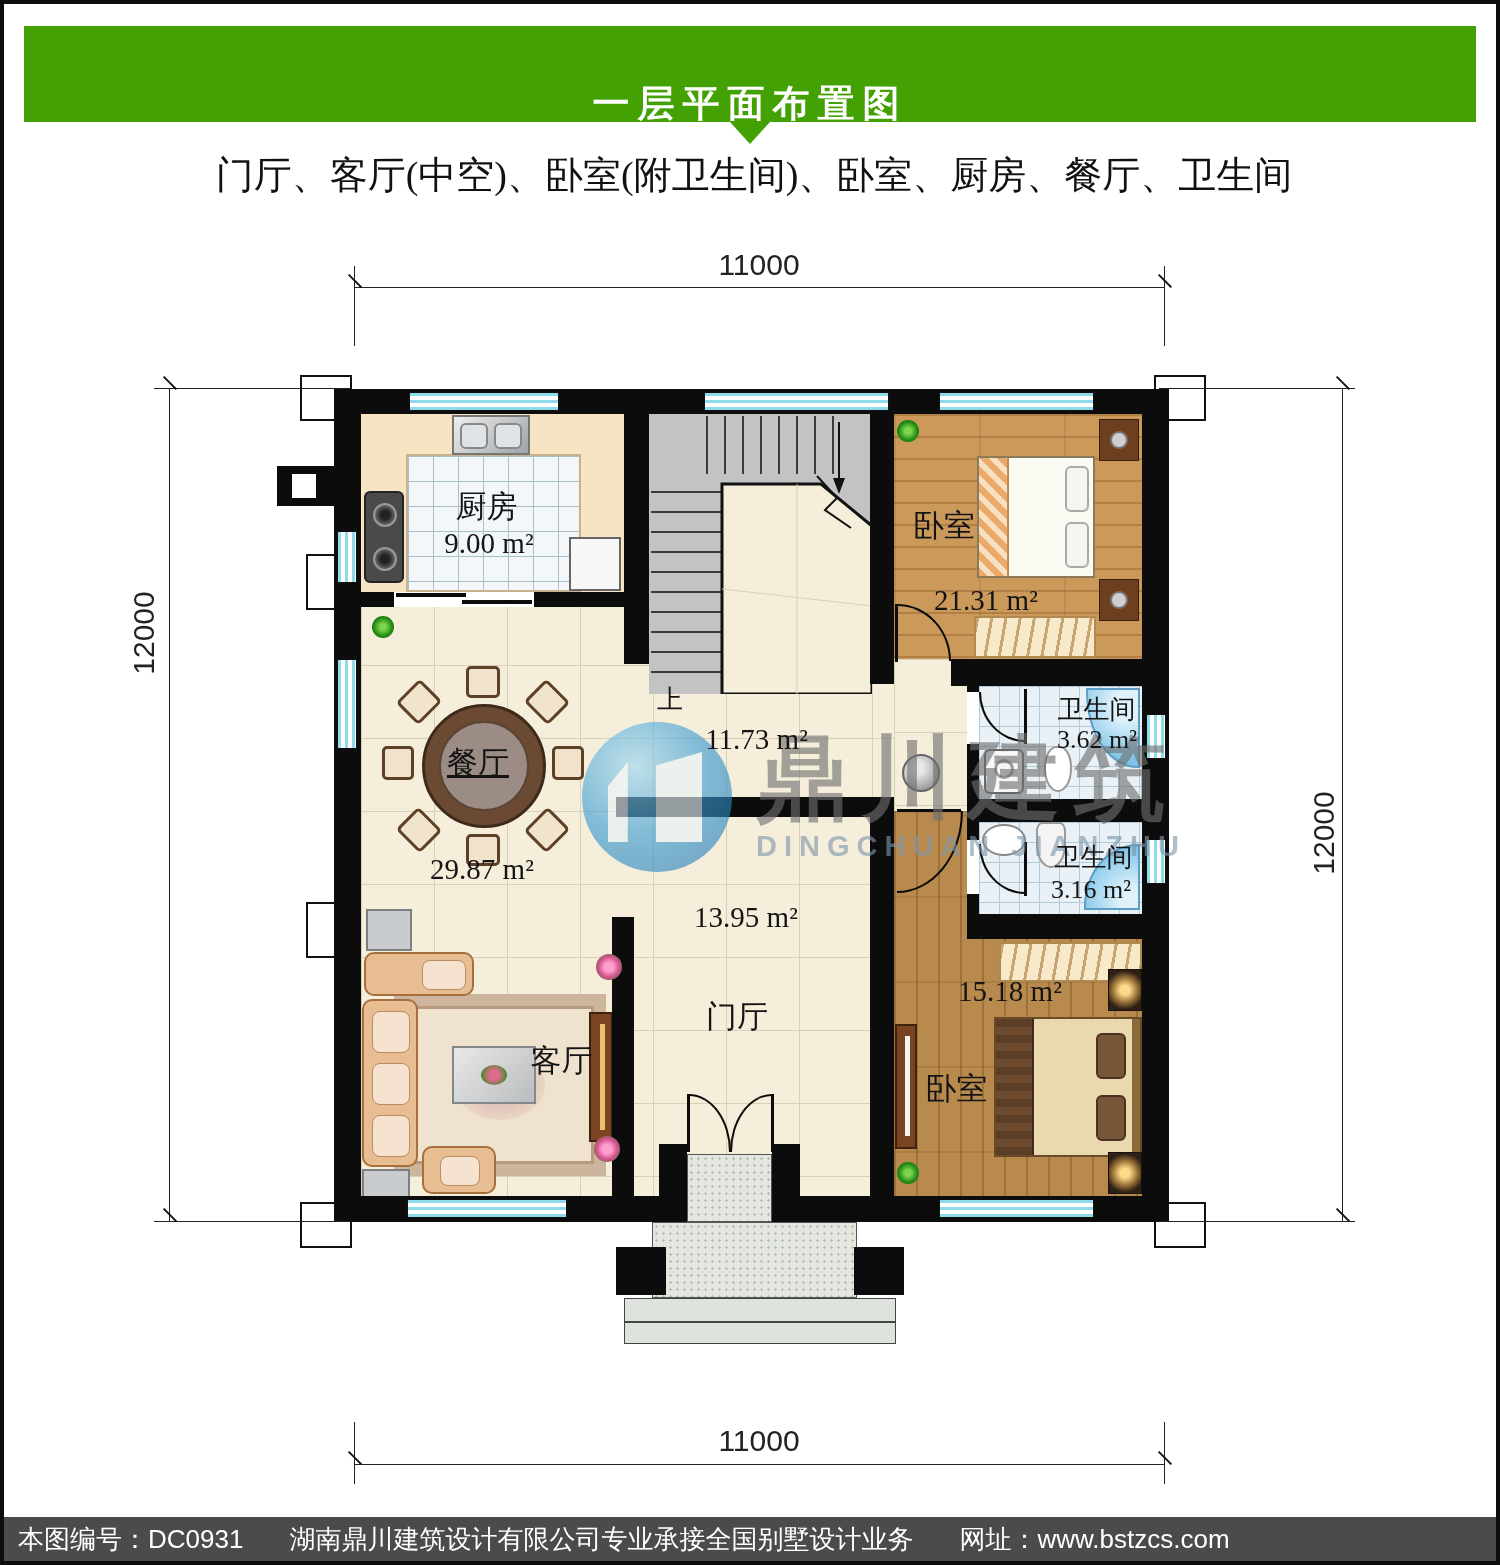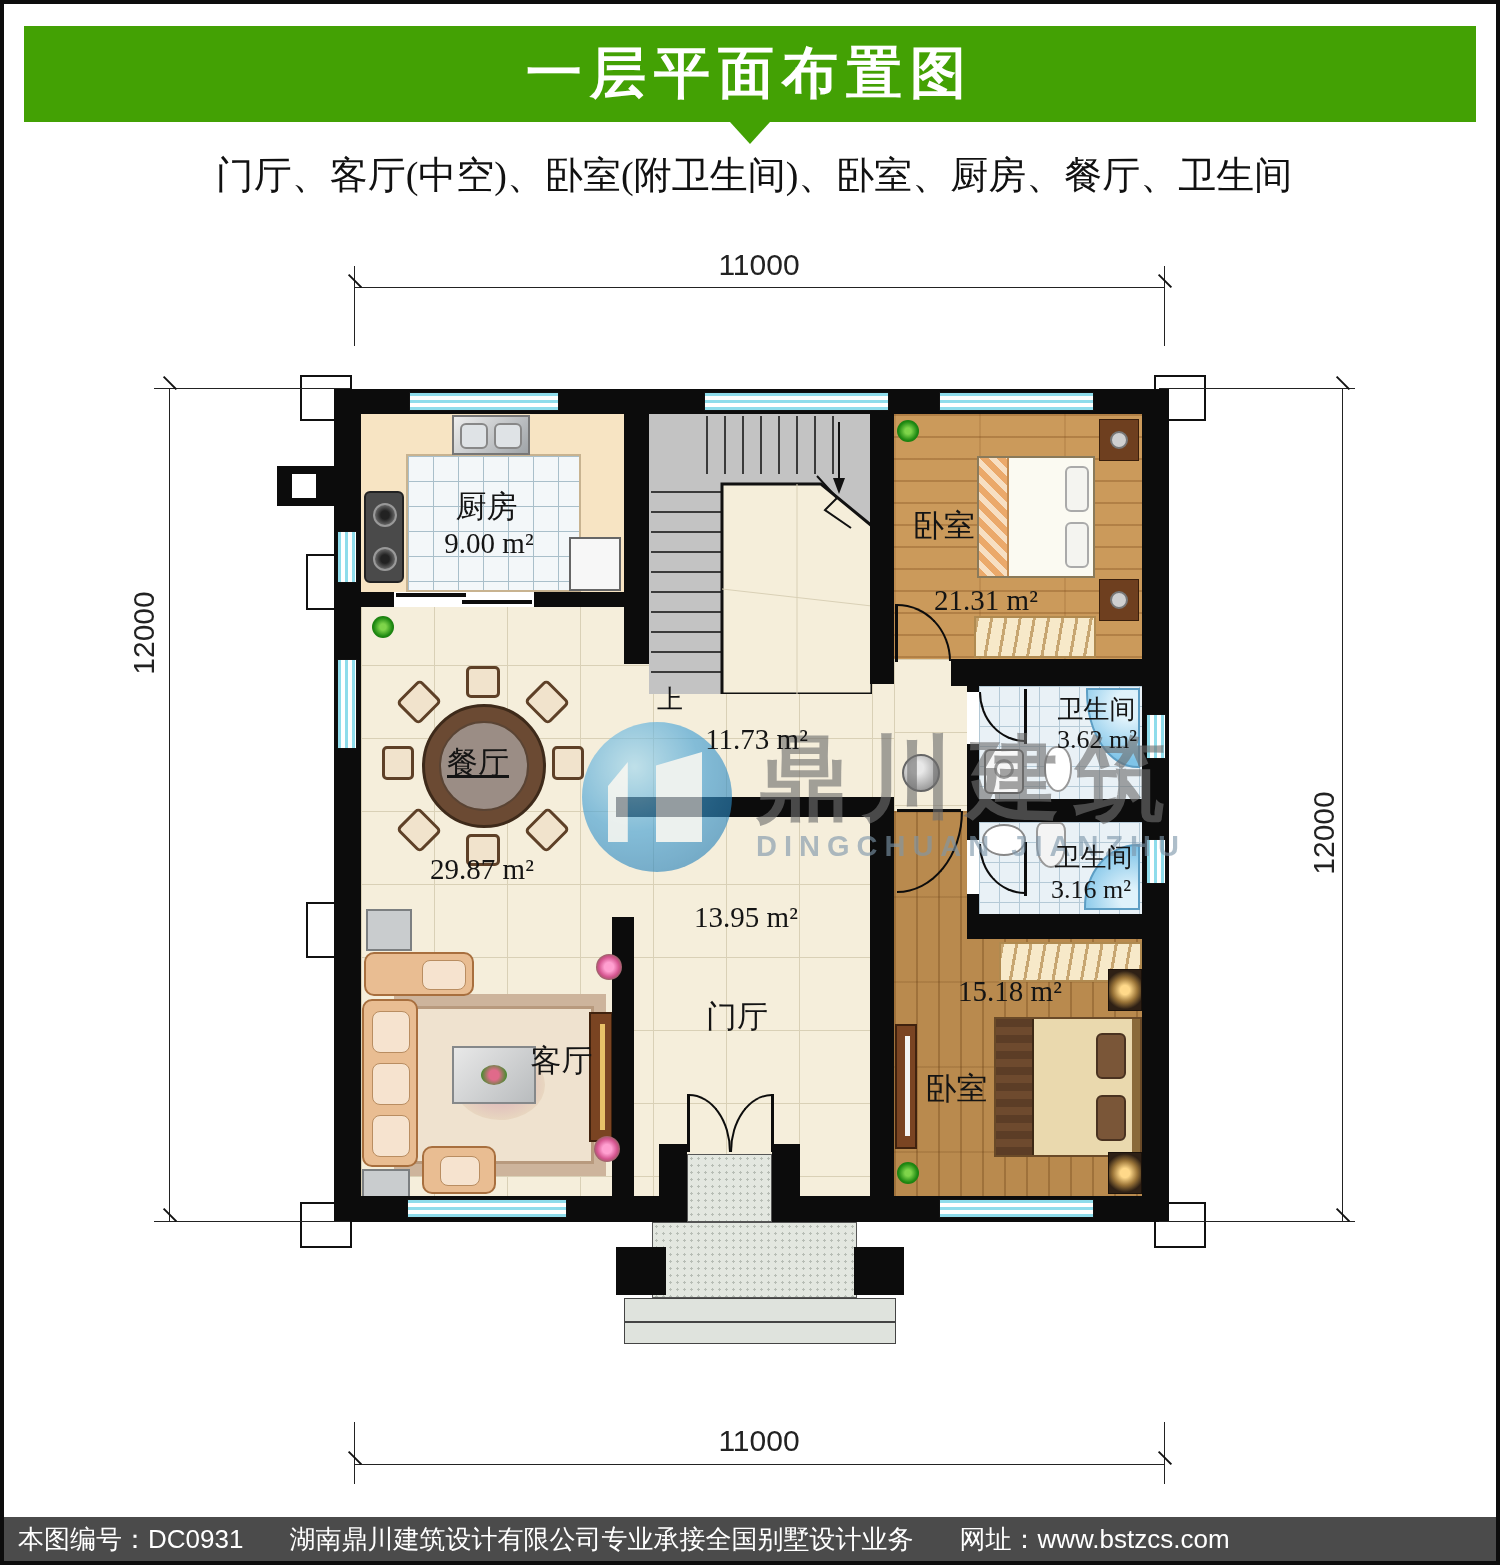--- a/index.html
+++ b/index.html
@@ -5,21 +5,21 @@
   * { margin:0; padding:0; box-sizing:border-box; }
   body { background:#888; }
   .page { position:relative; width:1500px; height:1565px; background:#fff;
           border:4px solid #0d0d0d; overflow:hidden;
           font-family:"Liberation Sans", sans-serif; }
   .abs { position:absolute; }
 
   
   .banner { left:20px; top:22px; width:1452px; height:96px; background:#43a104; z-index:20; }
   .banner-title { width:100%; height:100%; display:flex; align-items:center; justify-content:center;
-                  color:#fff; font-size:56px; font-weight:bold; letter-spacing:8px; }
+                  color:#fff; font-size:37px; font-weight:bold; letter-spacing:8px;margin-top:30px; }
   .banner-ptr { left:726px; top:118px; width:0; height:0; z-index:20;
                 border-left:20px solid transparent; border-right:20px solid transparent;
                 border-top:22px solid #43a104; }
   .subtitle { left:0; top:146px; width:1500px; text-align:center; color:#111;
               font-family:"Liberation Serif", serif; font-size:38px; z-index:20; }
 
   
   .footer { left:0; bottom:0; width:1492px; height:44px; background:#4b4b4b; z-index:20;
             display:flex; align-items:center; gap:46px; padding:0 14px;
             color:#fff; font-size:26px; white-space:nowrap; }

